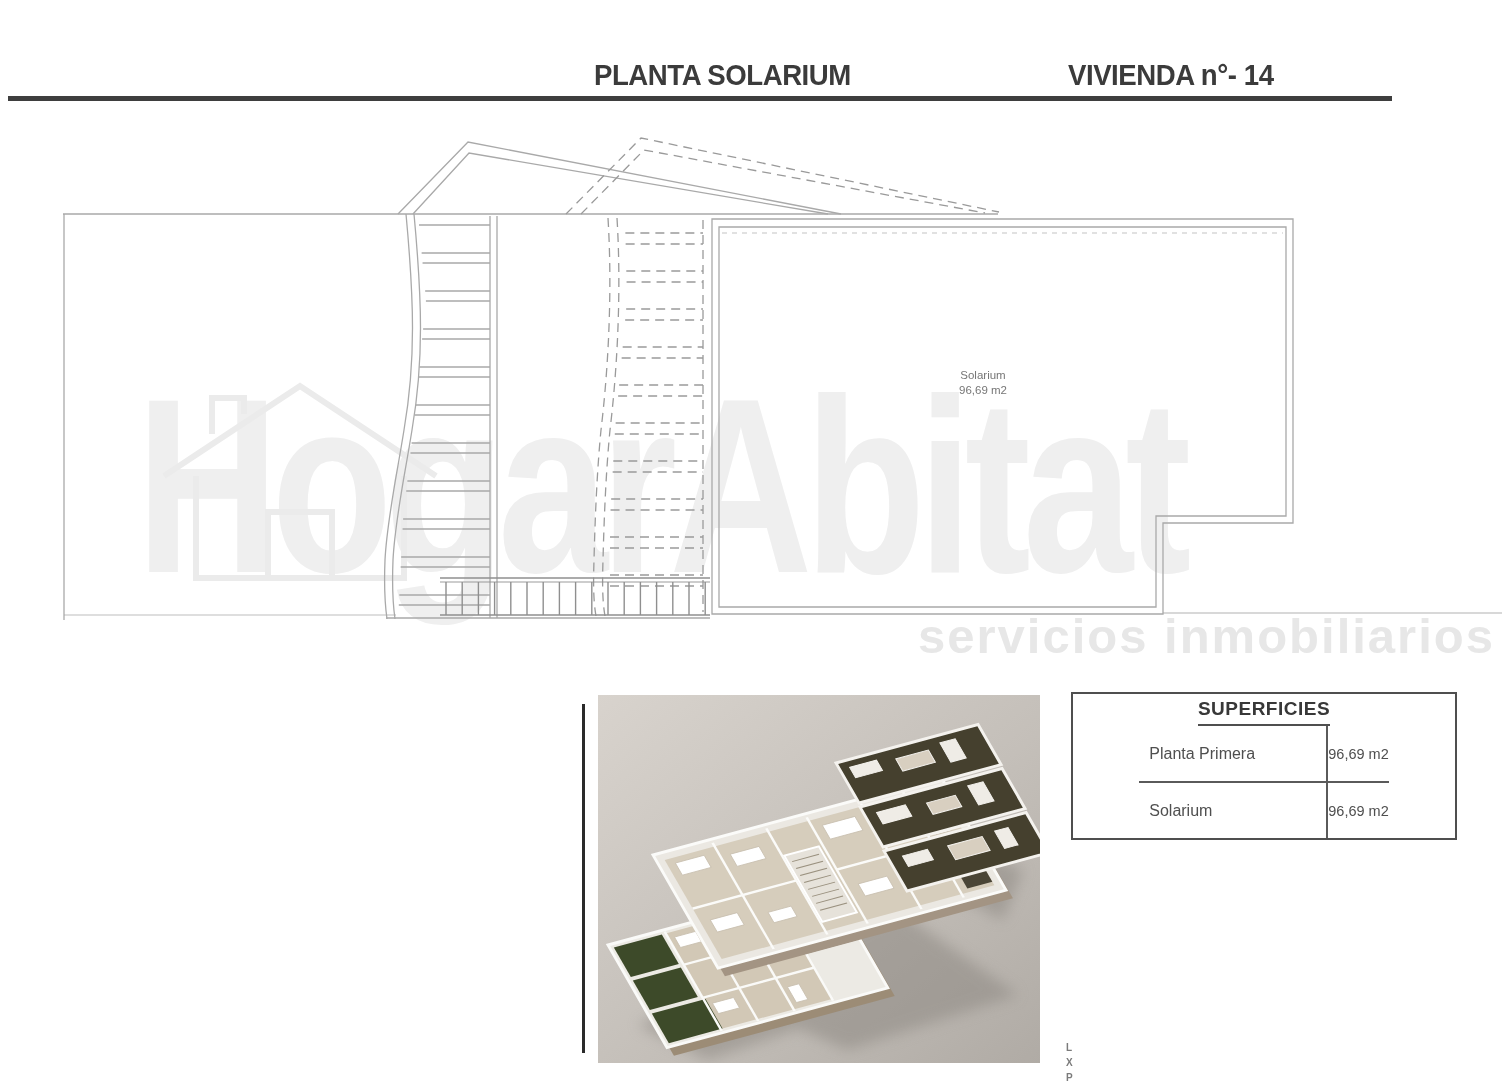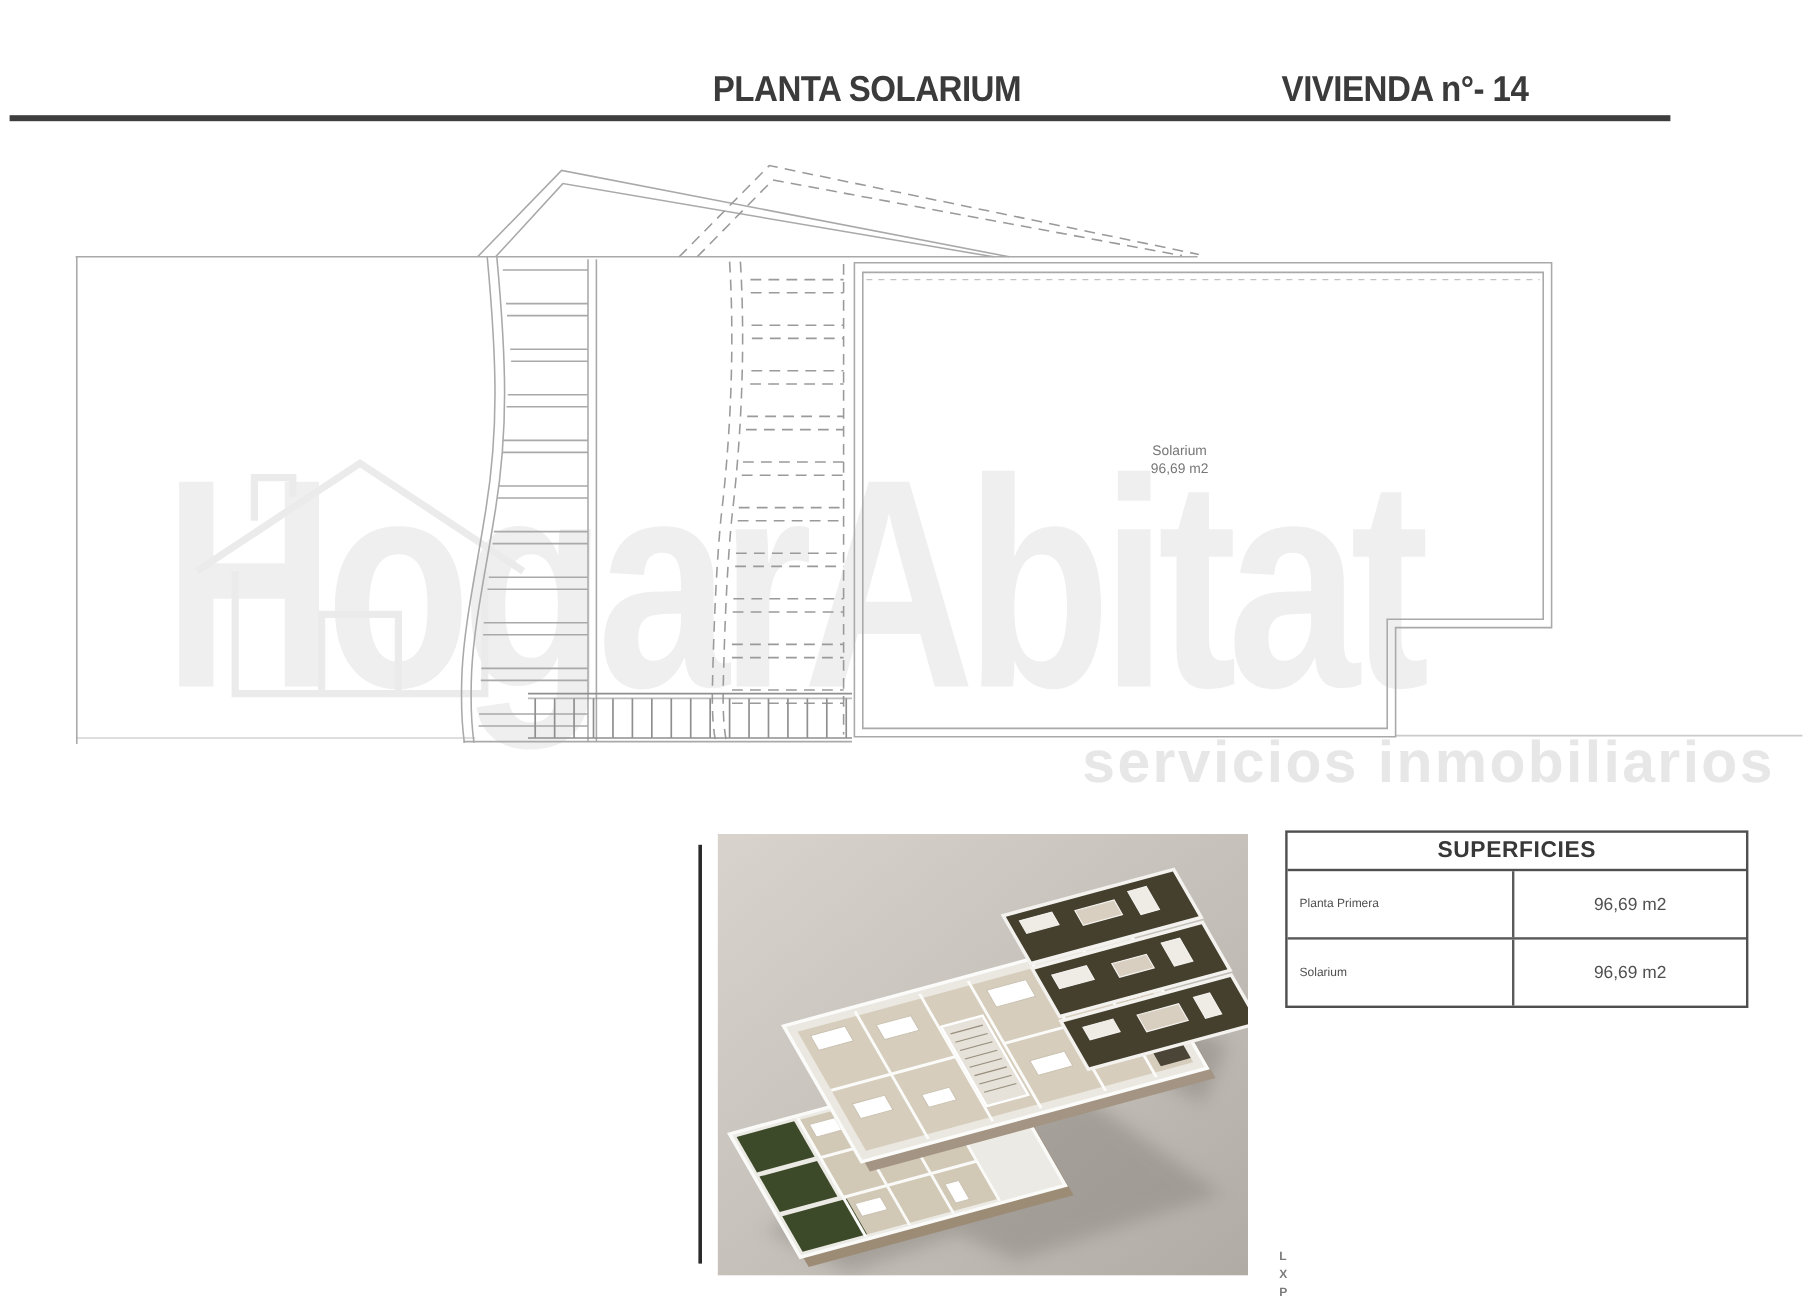--- a/index.html
+++ b/index.html
@@ -8,34 +8,34 @@
   
   .title{position:absolute;top:58px;font-weight:700;font-size:30px;color:#3b3b3b;
          letter-spacing:-0.5px;transform:scaleX(0.92);transform-origin:left center;white-space:nowrap;}
   #title-left{left:594px;}
   #title-right{left:1068px;}
   #header-rule{position:absolute;left:8px;top:96px;width:1384px;height:5px;background:#3e3e3e;}
   
   #watermark-text{position:absolute;left:136px;top:362px;font-size:248px;font-weight:700;
         color:#efefef;letter-spacing:-10px;white-space:nowrap;transform:scaleX(0.80);
         transform-origin:left top;line-height:1;}
-  #watermark-tagline{position:absolute;right:30px;top:608px;font-size:49px;font-weight:700;
+  #watermark-tagline{position:absolute;right:14px;top:608px;font-size:49px;font-weight:700;
         color:#e7e7e7;letter-spacing:2px;white-space:nowrap;}
   #watermark-logo{position:absolute;left:150px;top:372px;}
   
   #plan-svg{position:absolute;left:0;top:0;}
   
   #surf-table{position:absolute;left:1071px;top:692px;width:386px;height:148px;
-        border:2px solid #4f4f4f;background:#fff;box-sizing:border-box;display:flex;flex-direction:column;}
+        border:2px solid #4f4f4f;background:#fff;box-sizing:border-box;display:flex;flex-direction:column;align-items:center;}
   #surf-header{height:30px;border-bottom:2px solid #4f4f4f;display:flex;align-items:center;
         justify-content:center;font-weight:700;font-size:19px;color:#383838;letter-spacing:0.5px;}
   .surf-row{flex:1;display:flex;border-bottom:2px solid #5a5a5a;}
   .surf-row:last-child{border-bottom:none;}
   .surf-label{width:177px;display:flex;align-items:center;padding-left:10px;
-        font-size:10px;color:#4f4f4f;}
+        font-size:16px;color:#4f4f4f;}
   .surf-value{flex:1;border-left:2px solid #5a5a5a;display:flex;align-items:center;
         justify-content:center;font-size:14.5px;color:#4f4f4f;}
   
   #render-wrap{position:absolute;left:598px;top:695px;width:442px;height:368px;}
   #render-rule{position:absolute;left:582px;top:704px;width:3px;height:349px;background:#2a2a2a;}
   #render-side-label{position:absolute;left:1066px;top:1040px;font-size:10px;color:#7b7b7b;
         line-height:15px;display:flex;flex-direction:column;font-weight:700;}
 </style>
 </head>
 <body>

